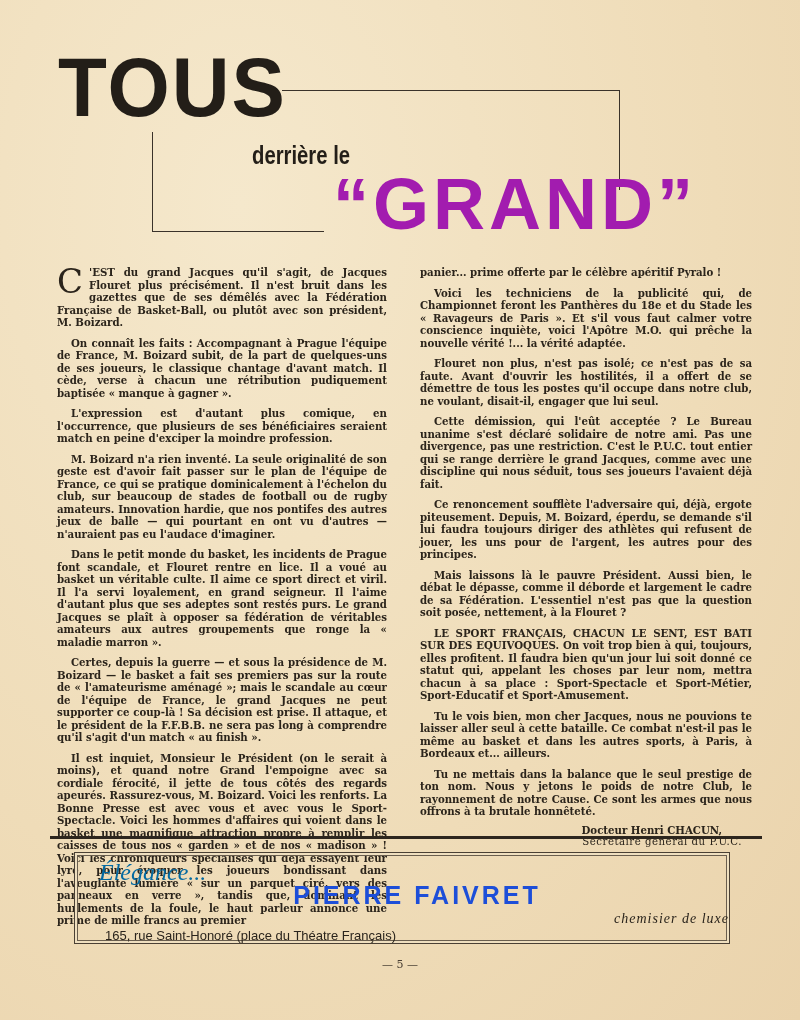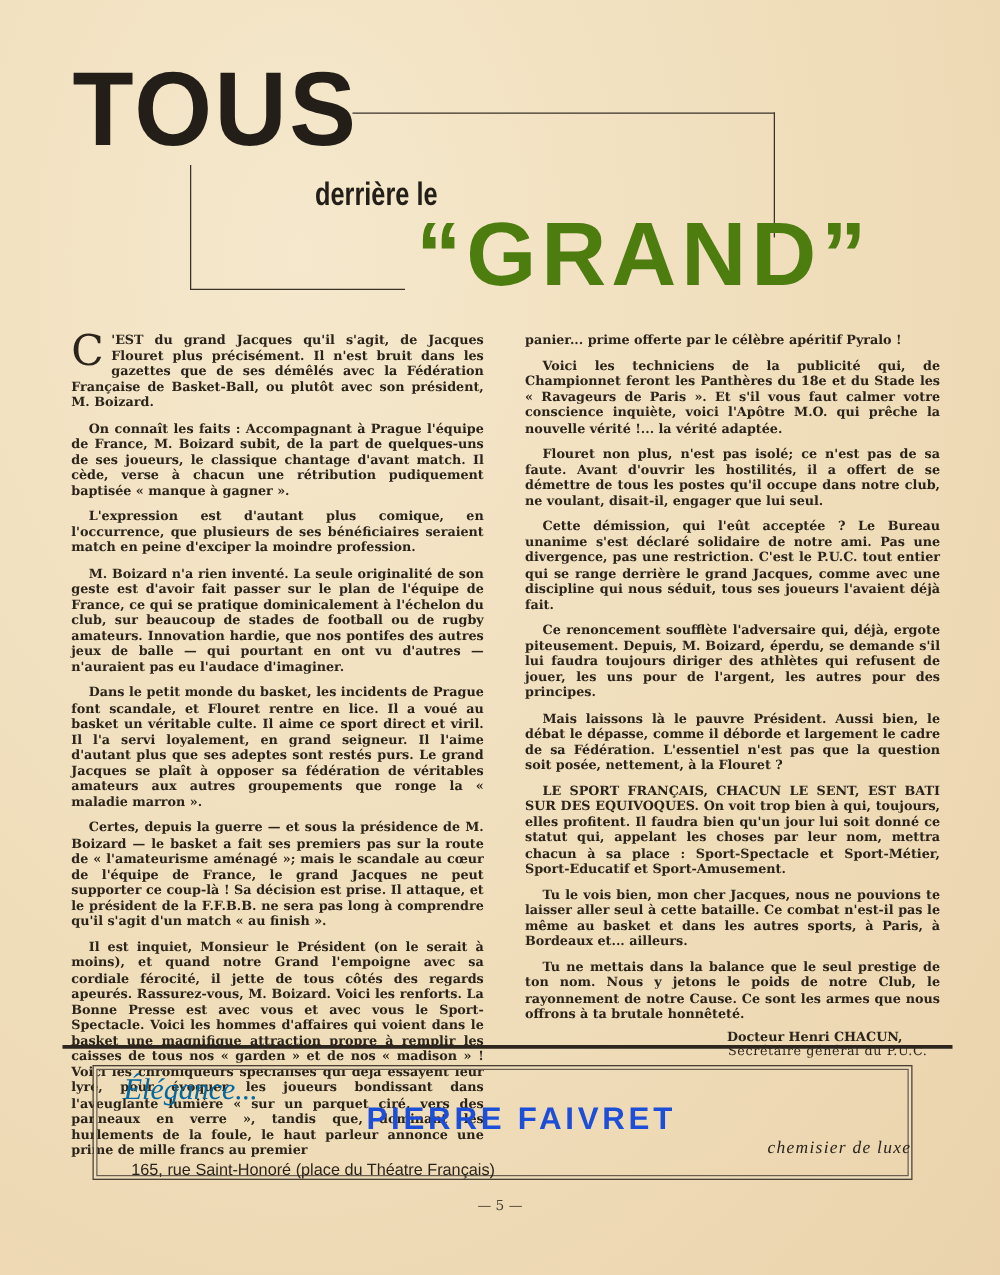--- a/index.html
+++ b/index.html
@@ -23,21 +23,21 @@
   .frame-bottom { position: absolute; left: 152px; top: 231px; width: 172px; height: 1px; background: #3a322a; }
   .headline-derriere {
     position: absolute; left: 252px; top: 140px;
     font-family: "Liberation Sans", sans-serif; font-weight: bold;
     font-size: 26px; color: #231e18; transform: scaleX(0.78); transform-origin: left;
   }
   .headline-grand {
     position: absolute; left: 333px; top: 168px;
     font-family: "Liberation Sans", sans-serif; font-weight: bold;
     font-size: 72px; letter-spacing: 4px; line-height: 1;
-    color: #4d7c0f;
+    color: #a21caf;
   }
   .col {
     position: absolute; top: 266px; width: 330px;
     font-size: 10.2px; line-height: 12.5px; text-align: justify;
     font-family: "DejaVu Serif", serif; font-weight: bold; color: #2b241b;
   }
   .col-left { left: 57px; }
   .col-right { left: 420px; width: 332px; }
   .col p { margin: 0 0 8px 0; text-indent: 14px; }
   .col p.first { text-indent: 0; }

